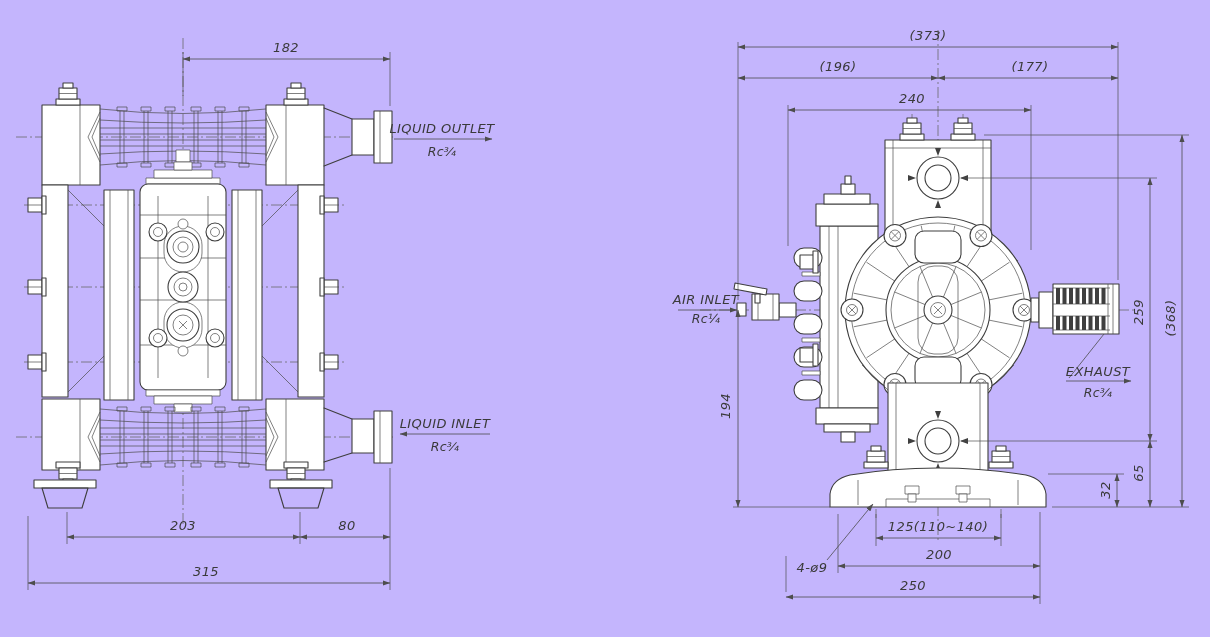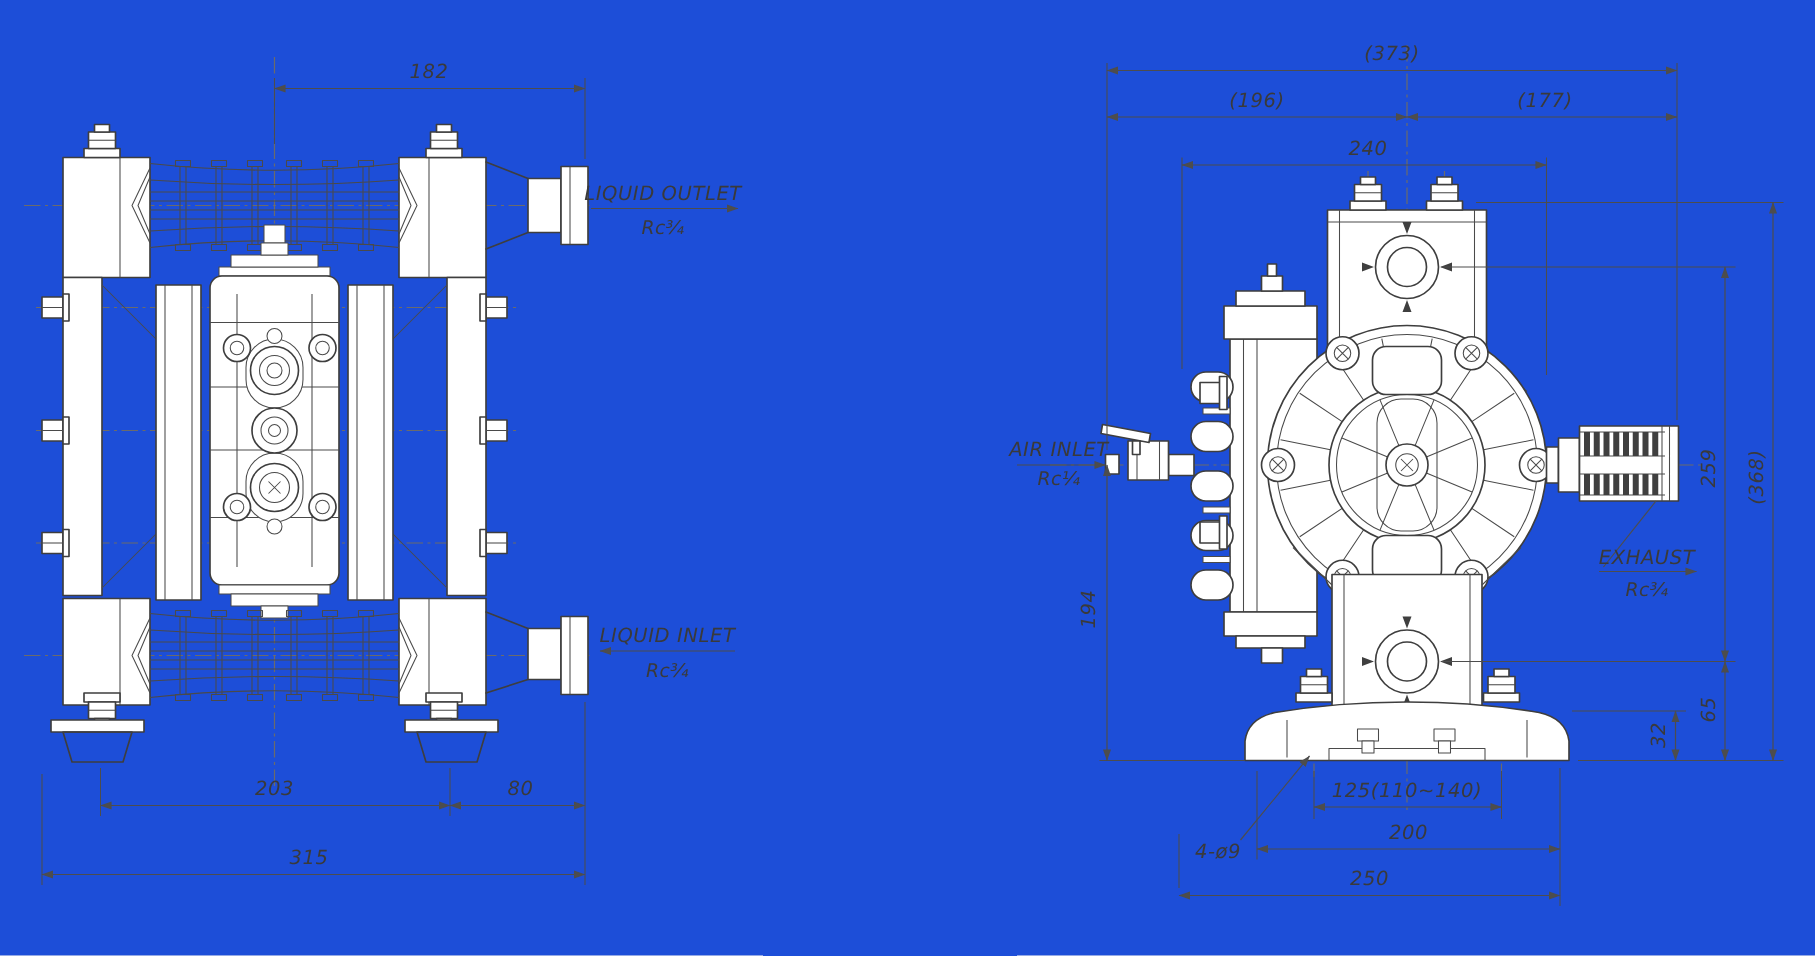--- a/index.html
+++ b/index.html
@@ -1,16 +1,16 @@
 <!DOCTYPE html>
 <html><head>
 <meta charset="utf-8">
 <style>
   html,body{margin:0;padding:0;background:#f4f4f2;}
-  #stage{position:relative;width:1210px;height:637px;background:#1d4ed8;overflow:hidden;
+  #stage{position:relative;width:1210px;height:637px;background:#c4b5fd;overflow:hidden;
          font-family:"DejaVu Sans",sans-serif;}
   svg{display:block;}
   .ol{stroke:#3e3e3e;stroke-width:1.1;fill:none;stroke-linejoin:round;stroke-linecap:round;}
   .dt{stroke:#4a4a4a;stroke-width:.7;fill:none;stroke-linejoin:round;}
   .cl{stroke:#6b6b6b;stroke-width:.8;fill:none;stroke-dasharray:11 3 2 3;}
   .dim{stroke:#4d4d4d;stroke-width:.8;fill:none;}
   .ext{stroke:#4d4d4d;stroke-width:.7;fill:none;}
   .wf{fill:#ffffff;}
   .dk{fill:#3f3f3f;stroke:none;}
   .t{font:italic 13px "DejaVu Sans",sans-serif;fill:#3a3a3a;letter-spacing:.4px;}

